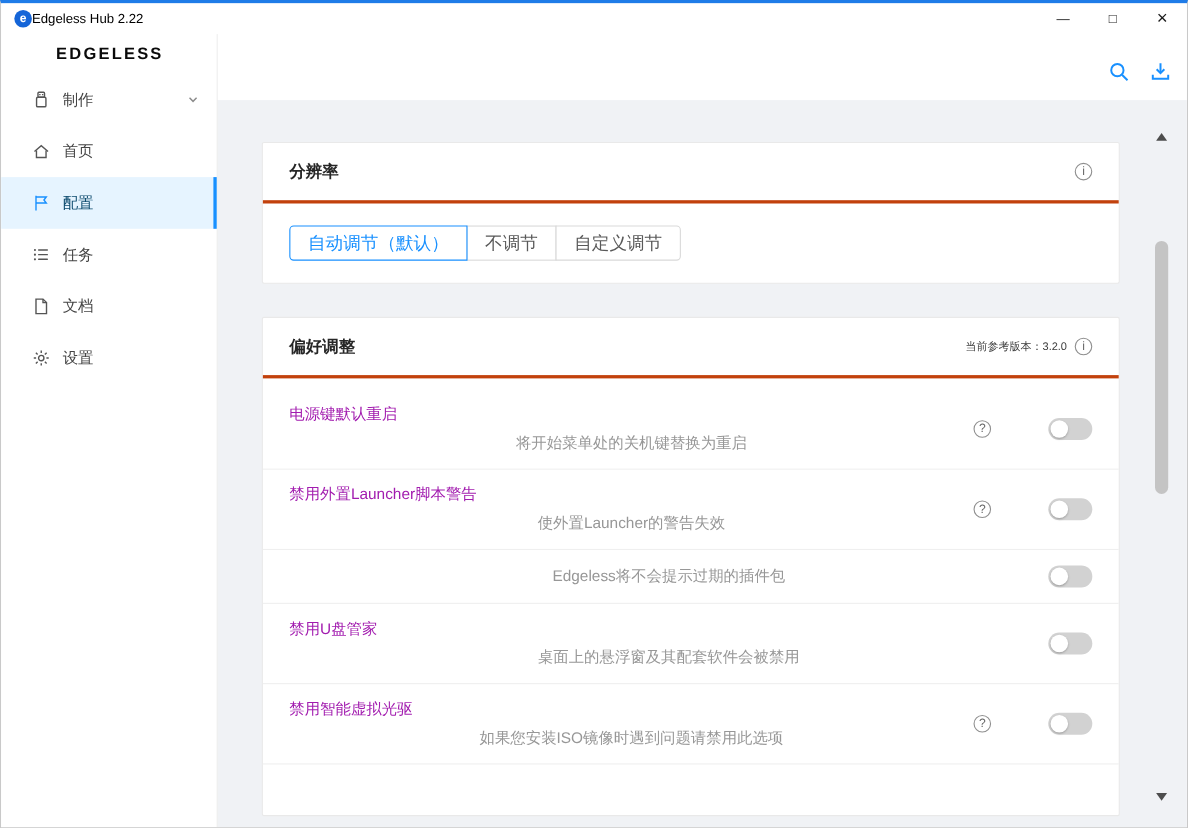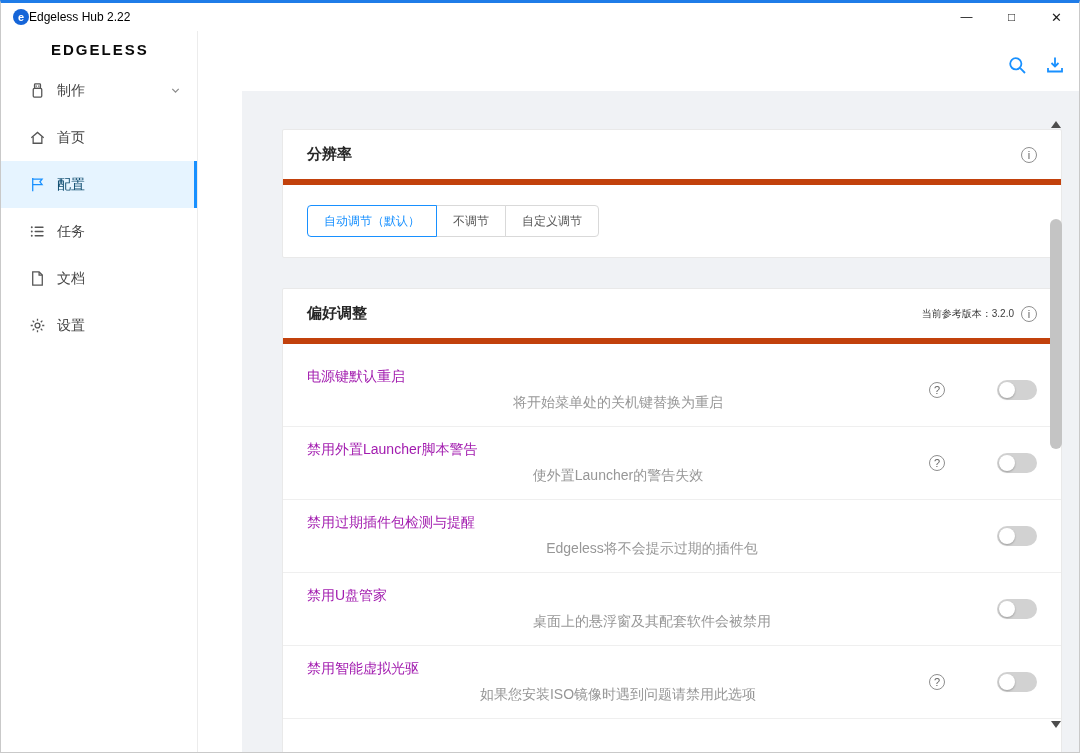--- a/index.html
+++ b/index.html
@@ -13,21 +13,21 @@
   
   .titlebar { flex:0 0 28px; display:flex; align-items:center; padding-left:12px; background:#fff; }
   .app-icon { width:16px; height:16px; border-radius:50%; background:#1565d8; color:#fff;
               font-weight:bold; font-size:11px; display:flex; align-items:center; justify-content:center; }
   .window-title { margin-left:0; font-size:12px; color:#000; }
   .win-controls { margin-left:auto; display:flex; height:100%; }
   .win-btn { width:45px; display:flex; align-items:center; justify-content:center; font-size:12px; color:#1a1a1a; cursor:pointer; }
   .win-btn.close { font-size:13px; }
 
   
-  .app-body { flex:1; display:flex; min-height:0;gap:44px; }
+  .app-body { flex:1; display:flex; min-height:0; }
 
   
   .sidebar { flex:0 0 197px; width:197px; background:#fff; border-right:1px solid #ececec; display:flex; flex-direction:column; }
   .logo { height:36px; display:flex; align-items:center; padding-left:50px; font-weight:800;
           font-size:15px; letter-spacing:2px; color:#0a0a0a; }
   .nav-item { height:47px; display:flex; align-items:center; padding:0 16px 0 28px; font-size:14px;
               color:#454545; cursor:pointer; position:relative; }
   .nav-icon { width:17px; height:17px; margin-right:11px; display:flex; color:#555; flex:0 0 17px; }
   .nav-icon svg { width:100%; height:100%; }
   .nav-item.active { background:#e6f4ff; color:#0c4a6e; }
@@ -40,33 +40,33 @@
   .main { flex:1; display:flex; flex-direction:column; min-width:0; }
   .topbar { flex:0 0 60px; background:#fff; display:flex; align-items:center; justify-content:flex-end;
             gap:18px; padding-right:14px; padding-top:8px; }
   .tb-icon { width:20px; height:20px; color:#1890ff; cursor:pointer; }
   .tb-icon svg { width:100%; height:100%; }
 
   .content { flex:1; background:#f0f2f5; position:relative; overflow:hidden; padding:38px 0 0 40px; }
 
   .card { width:780px; background:#fff; border:1px solid #e9e9e9; border-radius:2px; }
   .card + .card { margin-top:30px; }
-  .card-header { height:55px; display:flex; align-items:center; padding:0 24px; border-bottom:6px solid #c2410c; }
+  .card-header { height:55px; display:flex; align-items:center; padding:0 24px; border-bottom:3px solid #c2410c; }
   .card-title { font-size:15px; font-weight:600; color:#262626; }
   .header-right { margin-left:auto; display:flex; align-items:center; gap:7px; }
   .version-label { font-size:10px; color:#3c3c3c; }
 
   .circle-icon { width:16px; height:16px; border:1px solid #8f8f8f; border-radius:50%; color:#666;
                  font-size:11px; line-height:14px; text-align:center; display:inline-block; flex:0 0 16px; }
 
   
   .res-body { padding:20px 24px; }
   .btn-group { display:flex; }
   .btn-group .opt { height:32px; padding:0 16px; display:flex; align-items:center; background:#fff;
-                    border:1px solid #d9d9d9; font-size:12px; color:#595959; margin-left:-1px; cursor:pointer; position:relative; }
+                    border:1px solid #d9d9d9; font-size:16px; color:#595959; margin-left:-1px; cursor:pointer; position:relative; }
   .btn-group .opt:first-child { margin-left:0; border-radius:4px 0 0 4px; }
   .btn-group .opt:last-child { border-radius:0 4px 4px 0; }
   .btn-group .opt.active { color:#1890ff; border-color:#1890ff; z-index:1; }
 
   
   .prefs-body { padding-bottom:46px; }
   .pref-row { display:flex; align-items:center; padding:14px 24px; border-bottom:1px solid #efefef; }
   .pref-row:first-child { padding-top:24px; }
   .pref-texts { flex:1; min-width:0; }
   .pref-title { font-size:14px; color:#a21caf; margin-bottom:8px; }
@@ -239,21 +239,20 @@
                 <div class="pref-sub">使外置Launcher的警告失效</div>
               </div>
               <span class="circle-icon help-icon">?</span>
               <div class="switch">
                   <div class="knob"></div>
                 </div>
             </div>
 
             <div class="pref-row">
               <div class="pref-texts">
-                <div class="pref-title">禁用过期插件包检测与提醒</div>
                 <div class="pref-sub">Edgeless将不会提示过期的插件包</div>
               </div>
 
               <div class="switch">
                   <div class="knob"></div>
                 </div>
             </div>
 
             <div class="pref-row">
               <div class="pref-texts">

